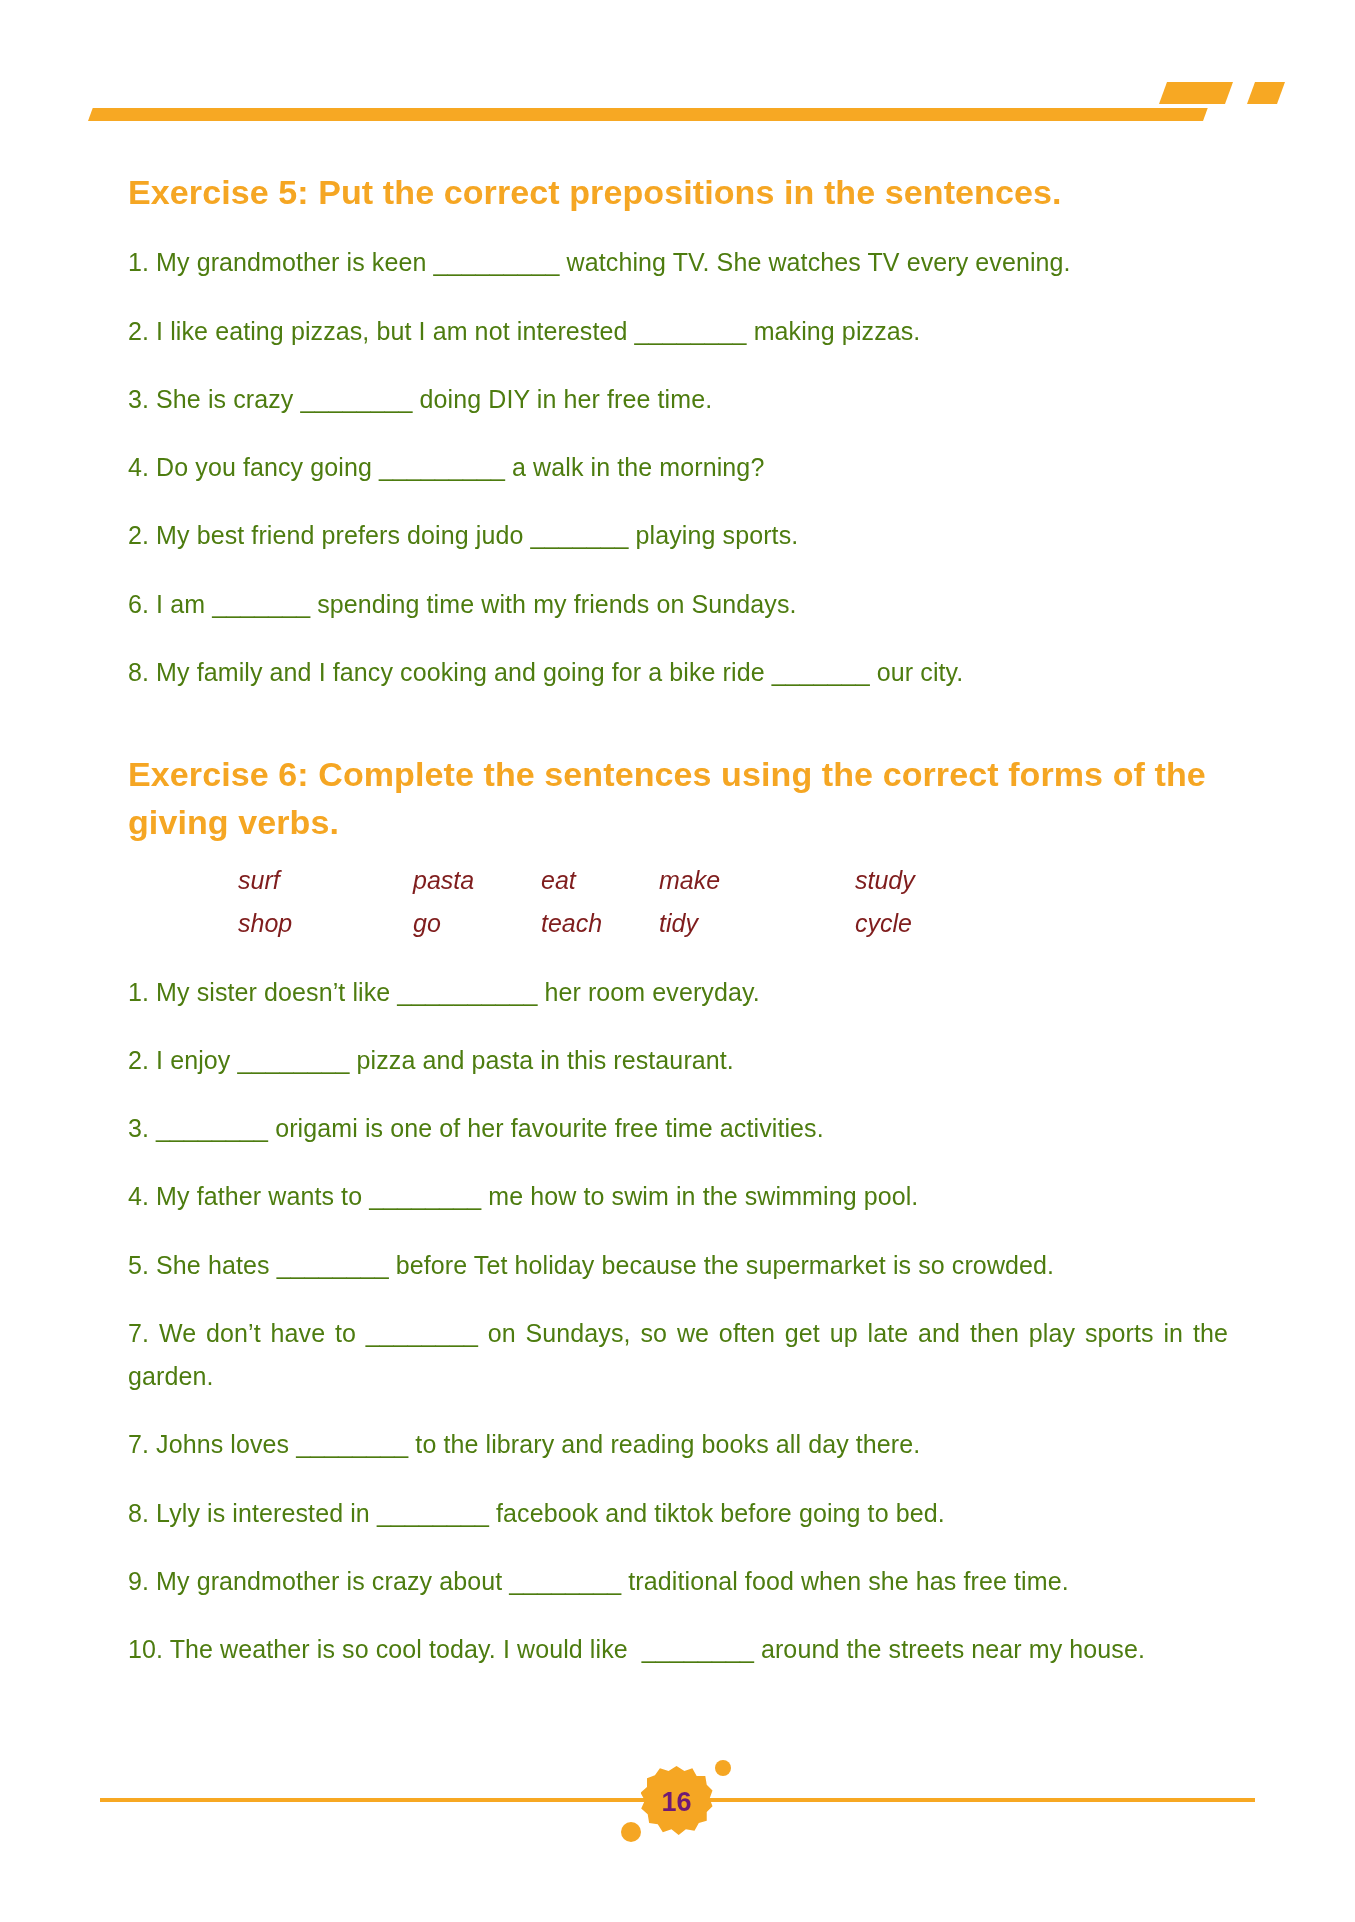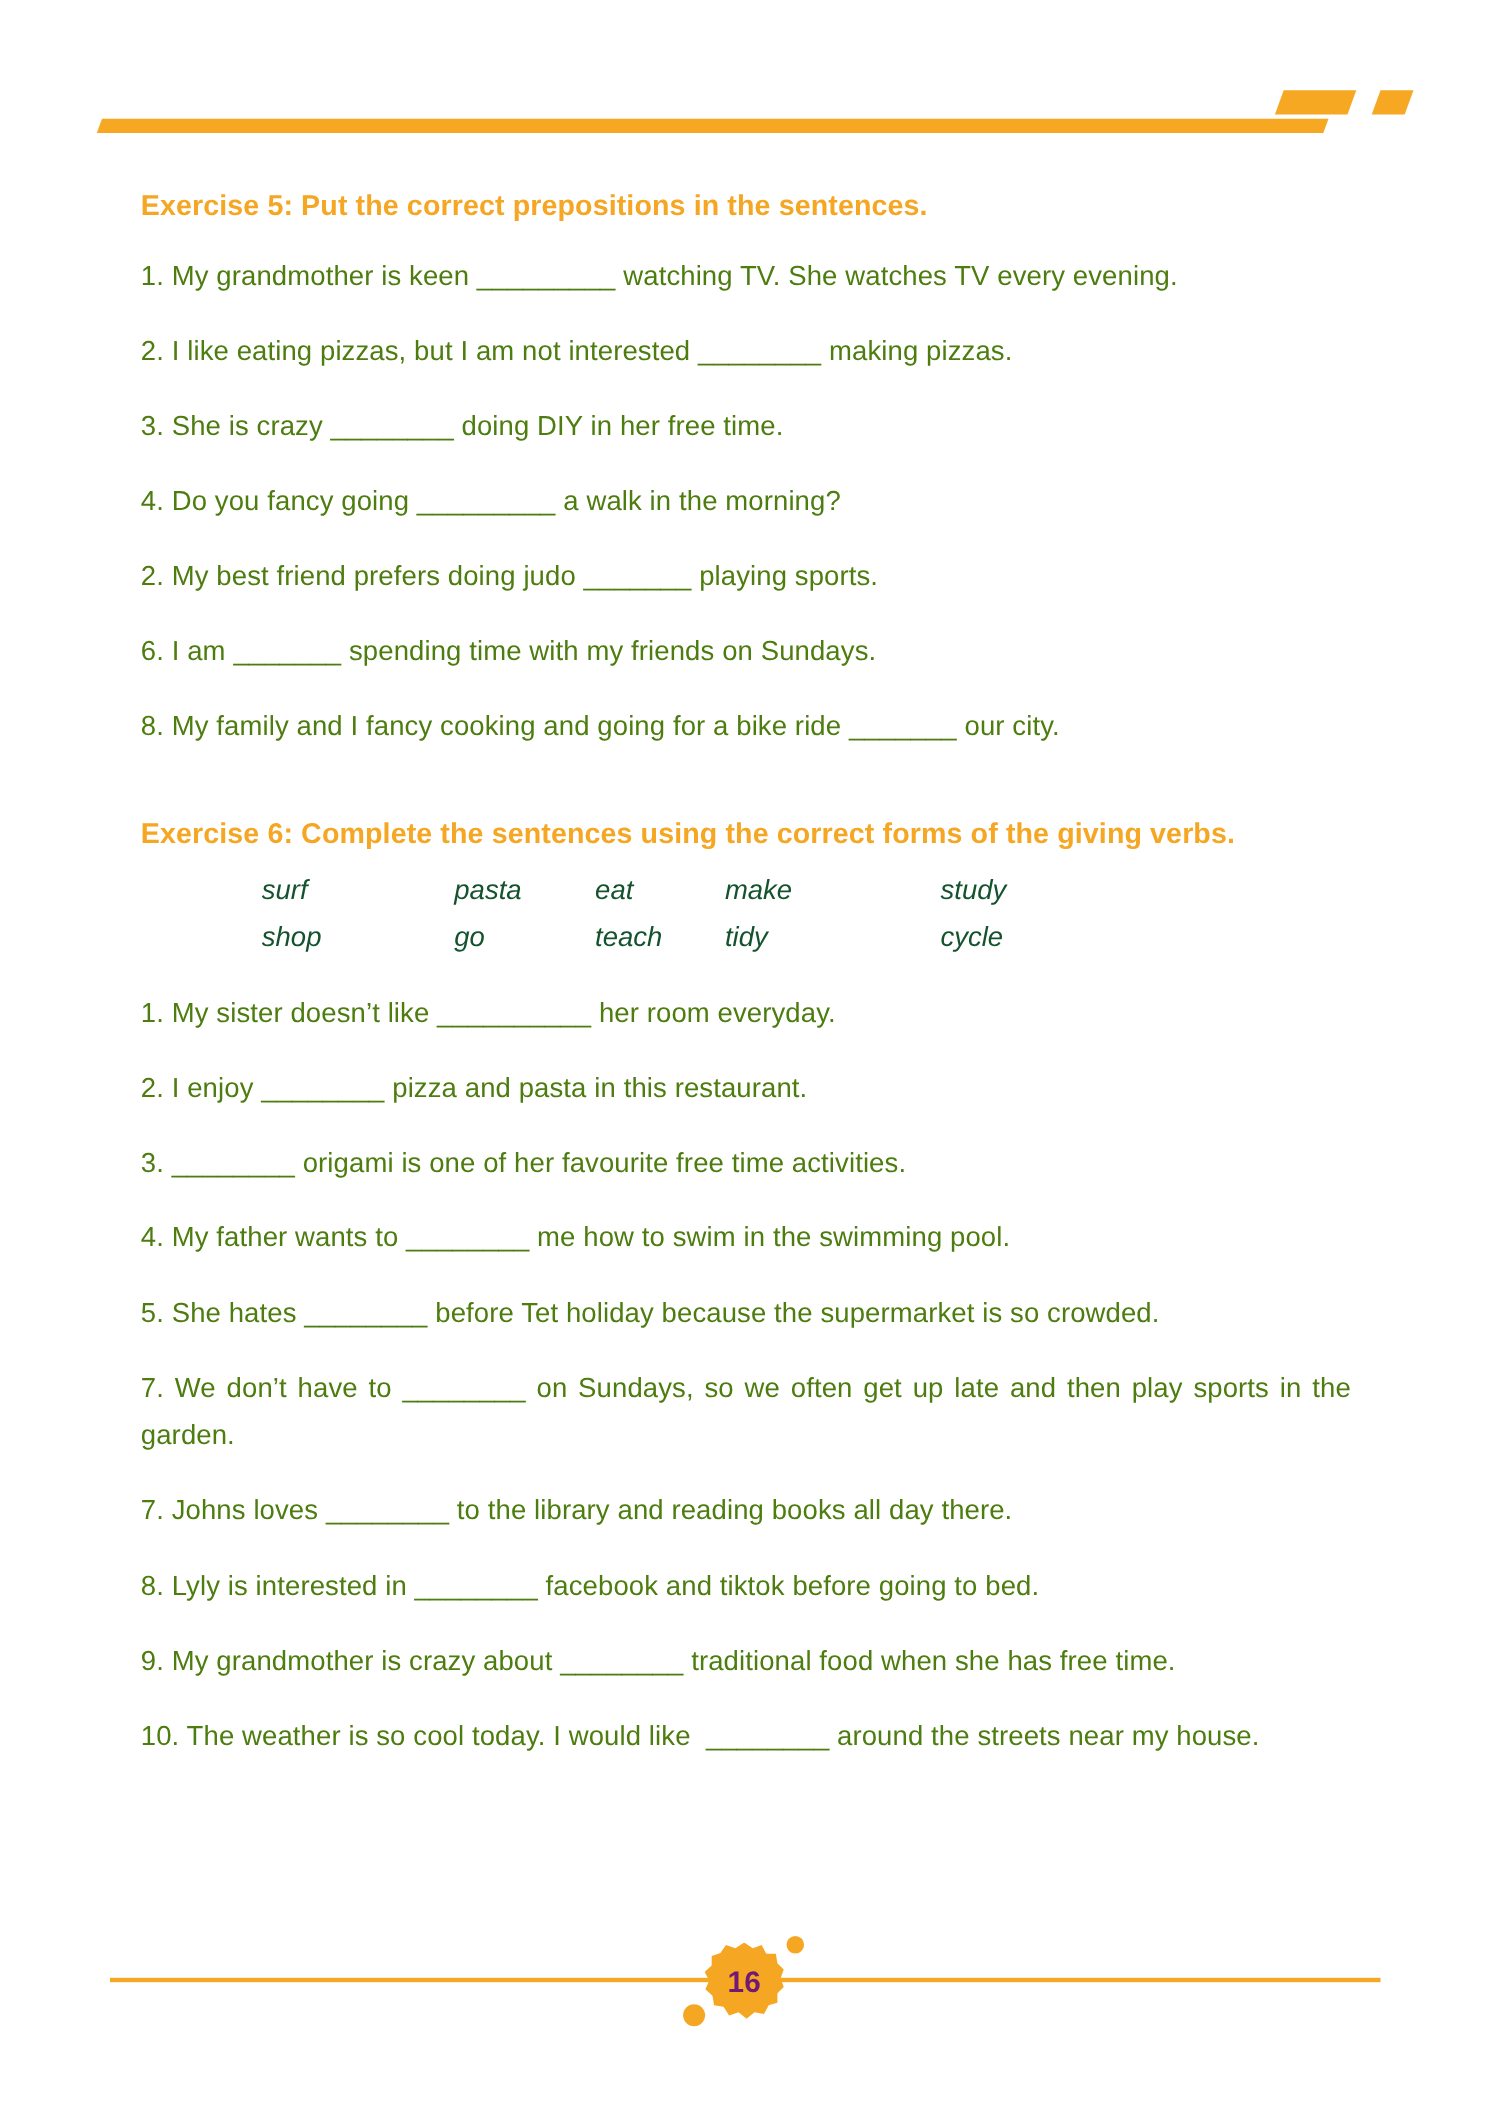--- a/index.html
+++ b/index.html
@@ -62,21 +62,21 @@
 
   
   .content {
     position: absolute;
     top: 168px;
     left: 128px;
     width: 1100px;
   }
 
   h2.ex-title {
-    font-size: 26px;
+    font-size: 34px;
     font-weight: bold;
     color: #f5a623;
     margin: 0 0 12px 0;
     line-height: 1.42;
     letter-spacing: 0.1px;
   }
 
   .ex-block {
     margin-bottom: 8px;
   }
@@ -99,21 +99,21 @@
   
   .wordbank {
     margin: 6px 0 6px 0;
     padding-left: 110px;
   }
   .wb-row {
     display: flex;
     font-style: italic;
     font-size: 25px;
     line-height: 1.74;
-    color: #14532d;
+    color: #7f1d1d;
   }
   .wb-row span {
     display: inline-block;
   }
   .wb-c1 { width: 175px; }
   .wb-c2 { width: 128px; }
   .wb-c3 { width: 118px; }
   .wb-c4 { width: 196px; }
   .wb-c5 { width: 140px; }
 

